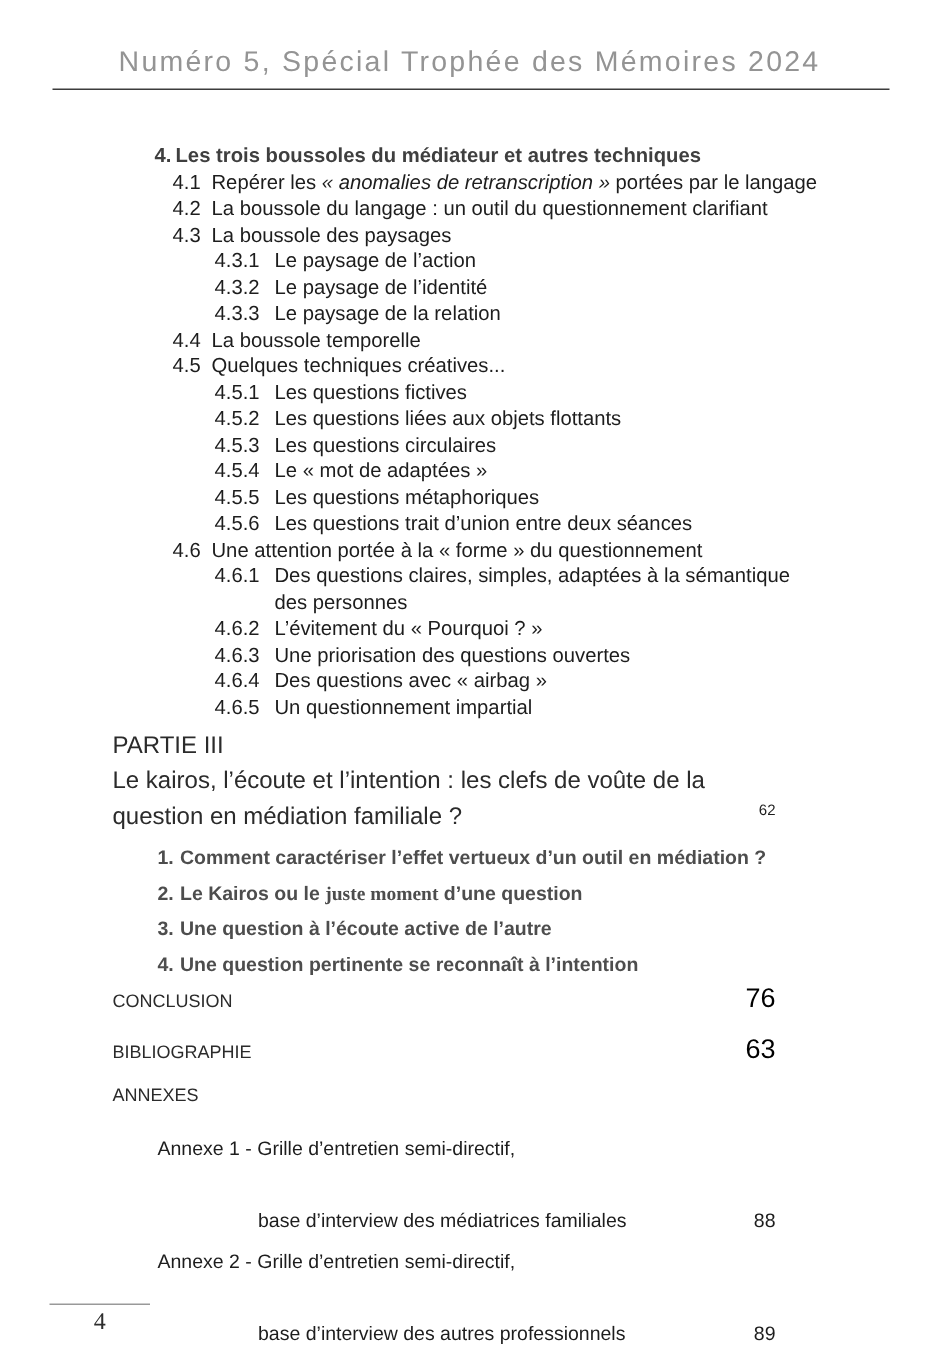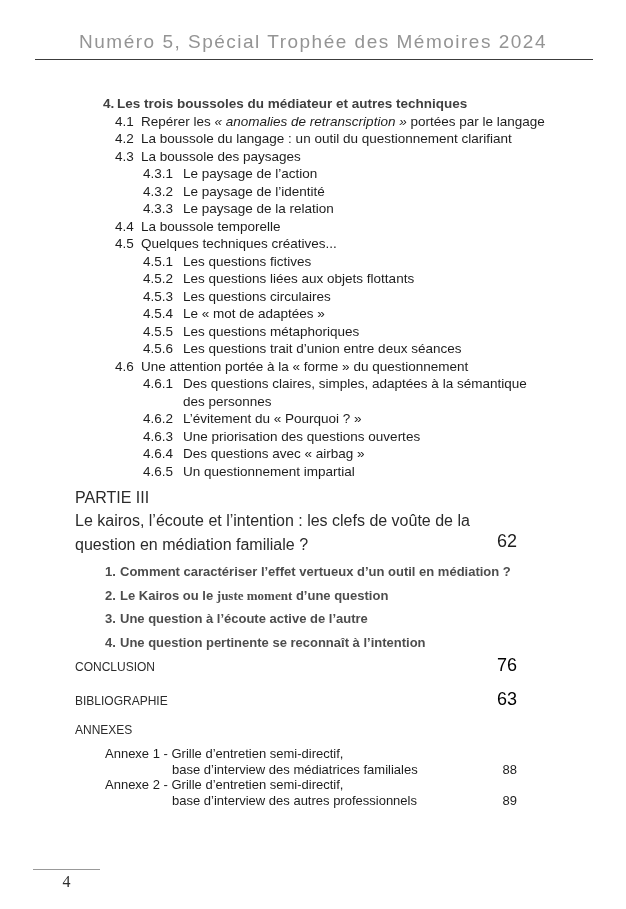--- a/index.html
+++ b/index.html
@@ -25,37 +25,37 @@
   .s4-head .num { width:14px; }
   .l2 { margin-left:12px; } .l2 .num { width:26px; }
   .l3 { margin-left:40px; } .l3 .num { width:40px; }
   .it { font-style:italic; }
 
   
   #partie3 { position:absolute; top:487px; left:75px; width:442px; color:#2b2b2b; }
   .part-label { font-size:16px; line-height:22px; }
   .part-title { position:relative; font-size:16px; line-height:24px; }
   .part-title .tline { white-space:nowrap; }
-  .part-page { position:absolute; right:0; bottom:4px; font-size:18px; color:#1d1d1d; }
+  .part-page { position:absolute; right:0; bottom:4px; font-size:10px; color:#1d1d1d; }
   .part-items { margin-top:3px; margin-left:30px; font-size:13px; font-weight:bold; color:#4d4d4d; }
   .part-item { display:flex; line-height:23.5px; }
   .part-item .num { flex:none; width:15px; }
   .part-item .txt { white-space:nowrap; }
   .it-serif { font-family:"Liberation Serif", serif; }
 
   
   #backmatter { position:absolute; top:655px; left:75px; width:442px; }
   .bm-row { display:flex; justify-content:space-between; align-items:baseline; height:20px; margin-bottom:14px; }
   .bm-label { font-size:12px; color:#2b2b2b; }
   .bm-page { font-size:18px; color:#000000; }
   .annexes { margin-left:30px; margin-top:3px; font-size:13px; line-height:15.5px; }
   .annexe-row { display:flex; align-items:flex-end; }
   .annexe-lines { flex:1; }
-  .annexe-l2 { margin-left:67px; white-space:nowrap; }
-  .annexe-l1 { white-space:nowrap; }
+  .annexe-l2 { margin-left:67px; white-space:nowrap;margin-top:32px; }
+  .annexe-l1 { white-space:nowrap;margin-top:12px; }
   .annexe-page { flex:none; }
 
   
   .footer-rule { position:absolute; top:869px; left:33px; width:67px; height:1px; background:#999999; }
   .footer-num {
     position:absolute; top:873px; left:33px; width:67px; text-align:center;
     font-family:"Liberation Serif", serif; font-size:16px; color:#2e2e2e;
   }
 </style>
 </head>

